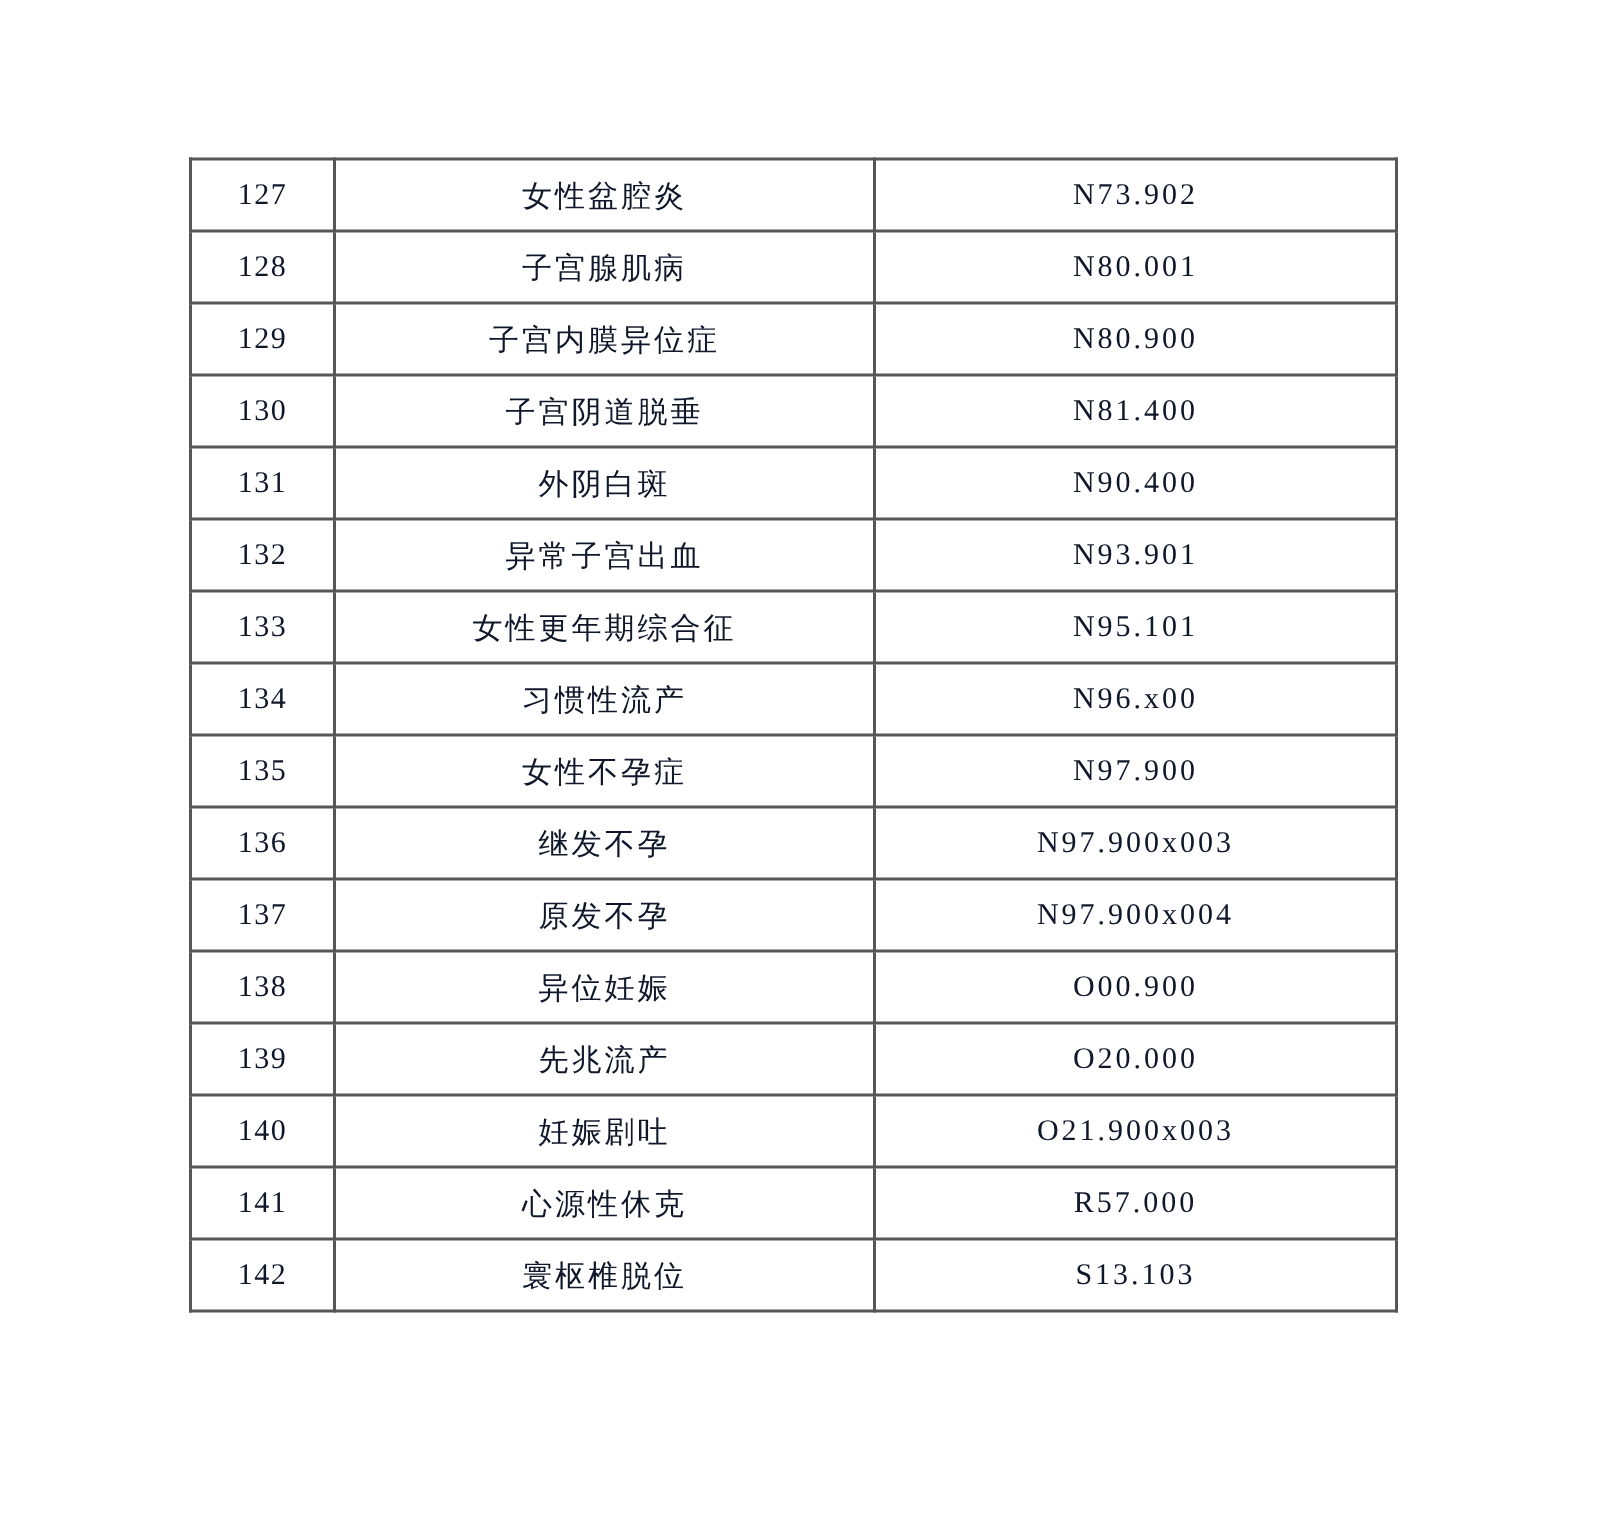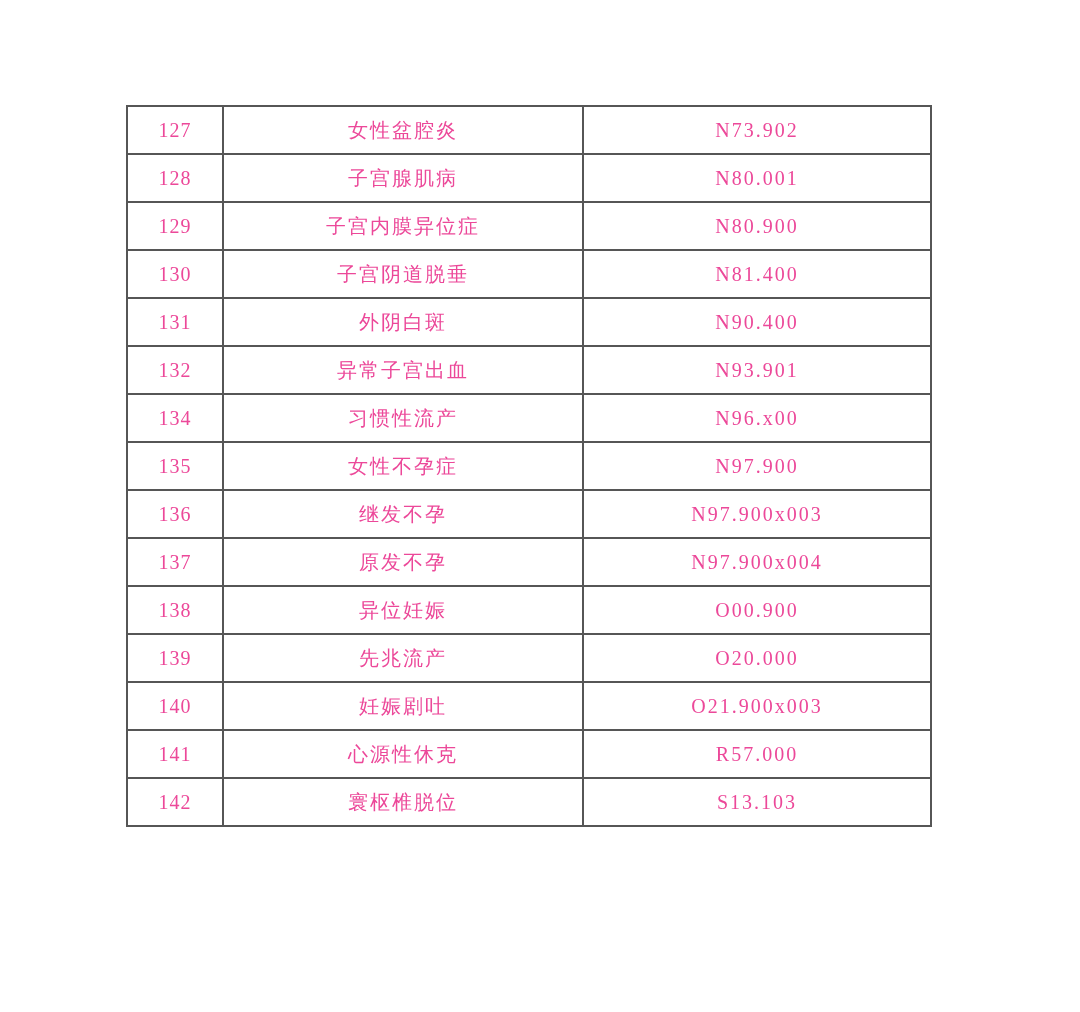--- a/index.html
+++ b/index.html
@@ -24,21 +24,21 @@
     width: 804px;
     border-collapse: collapse;
     table-layout: fixed;
     background: #ffffff;
   }
   table.icd-table td {
     border: 2px solid #565656;
     height: 46px;
     text-align: center;
     vertical-align: middle;
-    color: #ec4899;
+    color: #0f172a;
     font-size: 20px;
     padding: 0;
     overflow: hidden;
     white-space: nowrap;
   }
   td.col-index {
     letter-spacing: 1px;
   }
   td.col-name {
     letter-spacing: 2px;
@@ -85,20 +85,25 @@
           <td class="col-index">131</td>
           <td class="col-name">外阴白斑</td>
           <td class="col-code">N90.400</td>
         </tr>
         <tr>
           <td class="col-index">132</td>
           <td class="col-name">异常子宫出血</td>
           <td class="col-code">N93.901</td>
         </tr>
         <tr>
+          <td class="col-index">133</td>
+          <td class="col-name">女性更年期综合征</td>
+          <td class="col-code">N95.101</td>
+        </tr>
+        <tr>
           <td class="col-index">134</td>
           <td class="col-name">习惯性流产</td>
           <td class="col-code">N96.x00</td>
         </tr>
         <tr>
           <td class="col-index">135</td>
           <td class="col-name">女性不孕症</td>
           <td class="col-code">N97.900</td>
         </tr>
         <tr>

